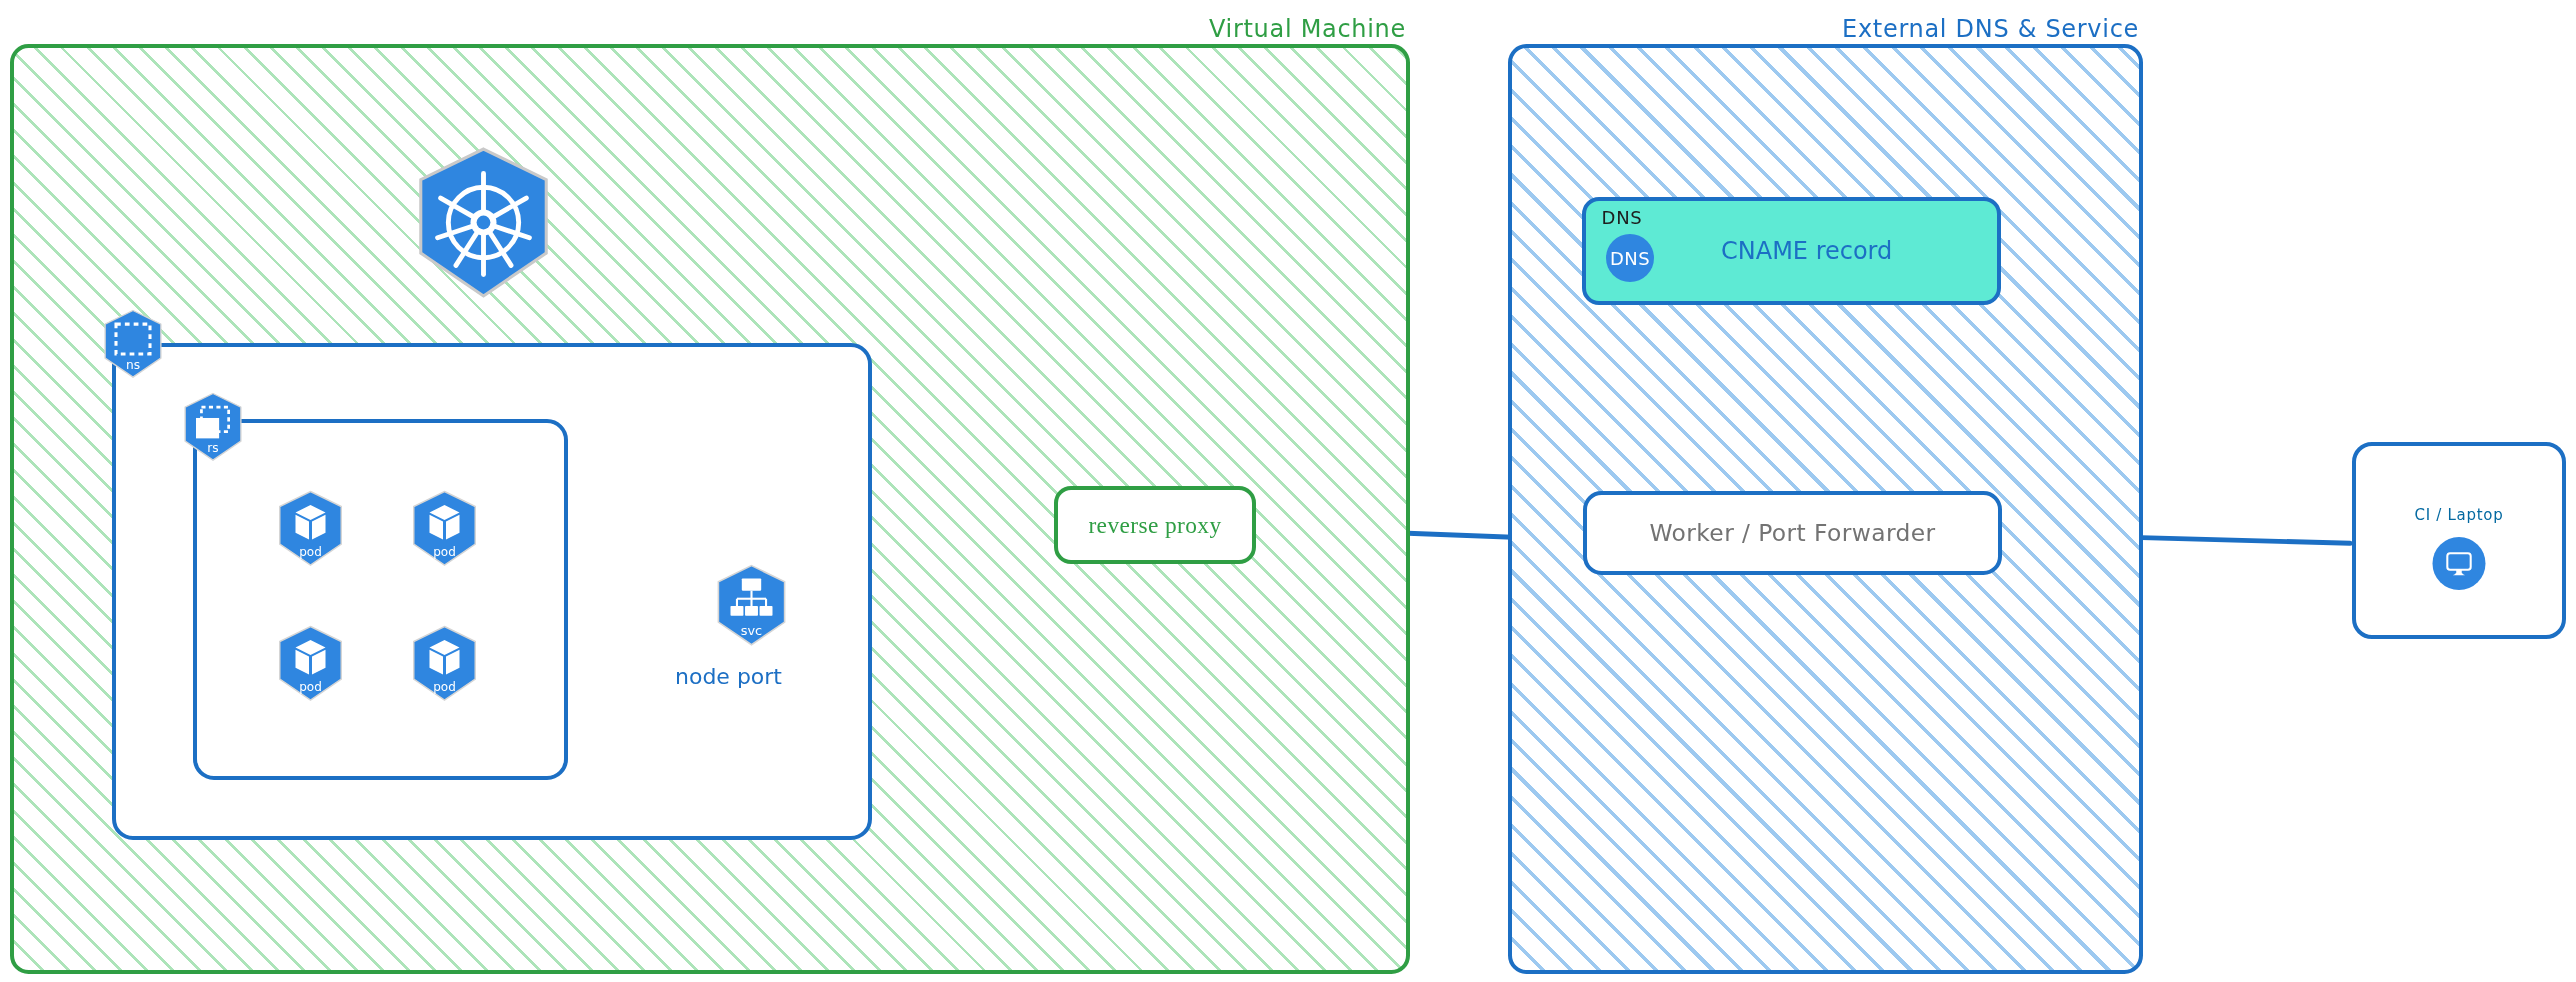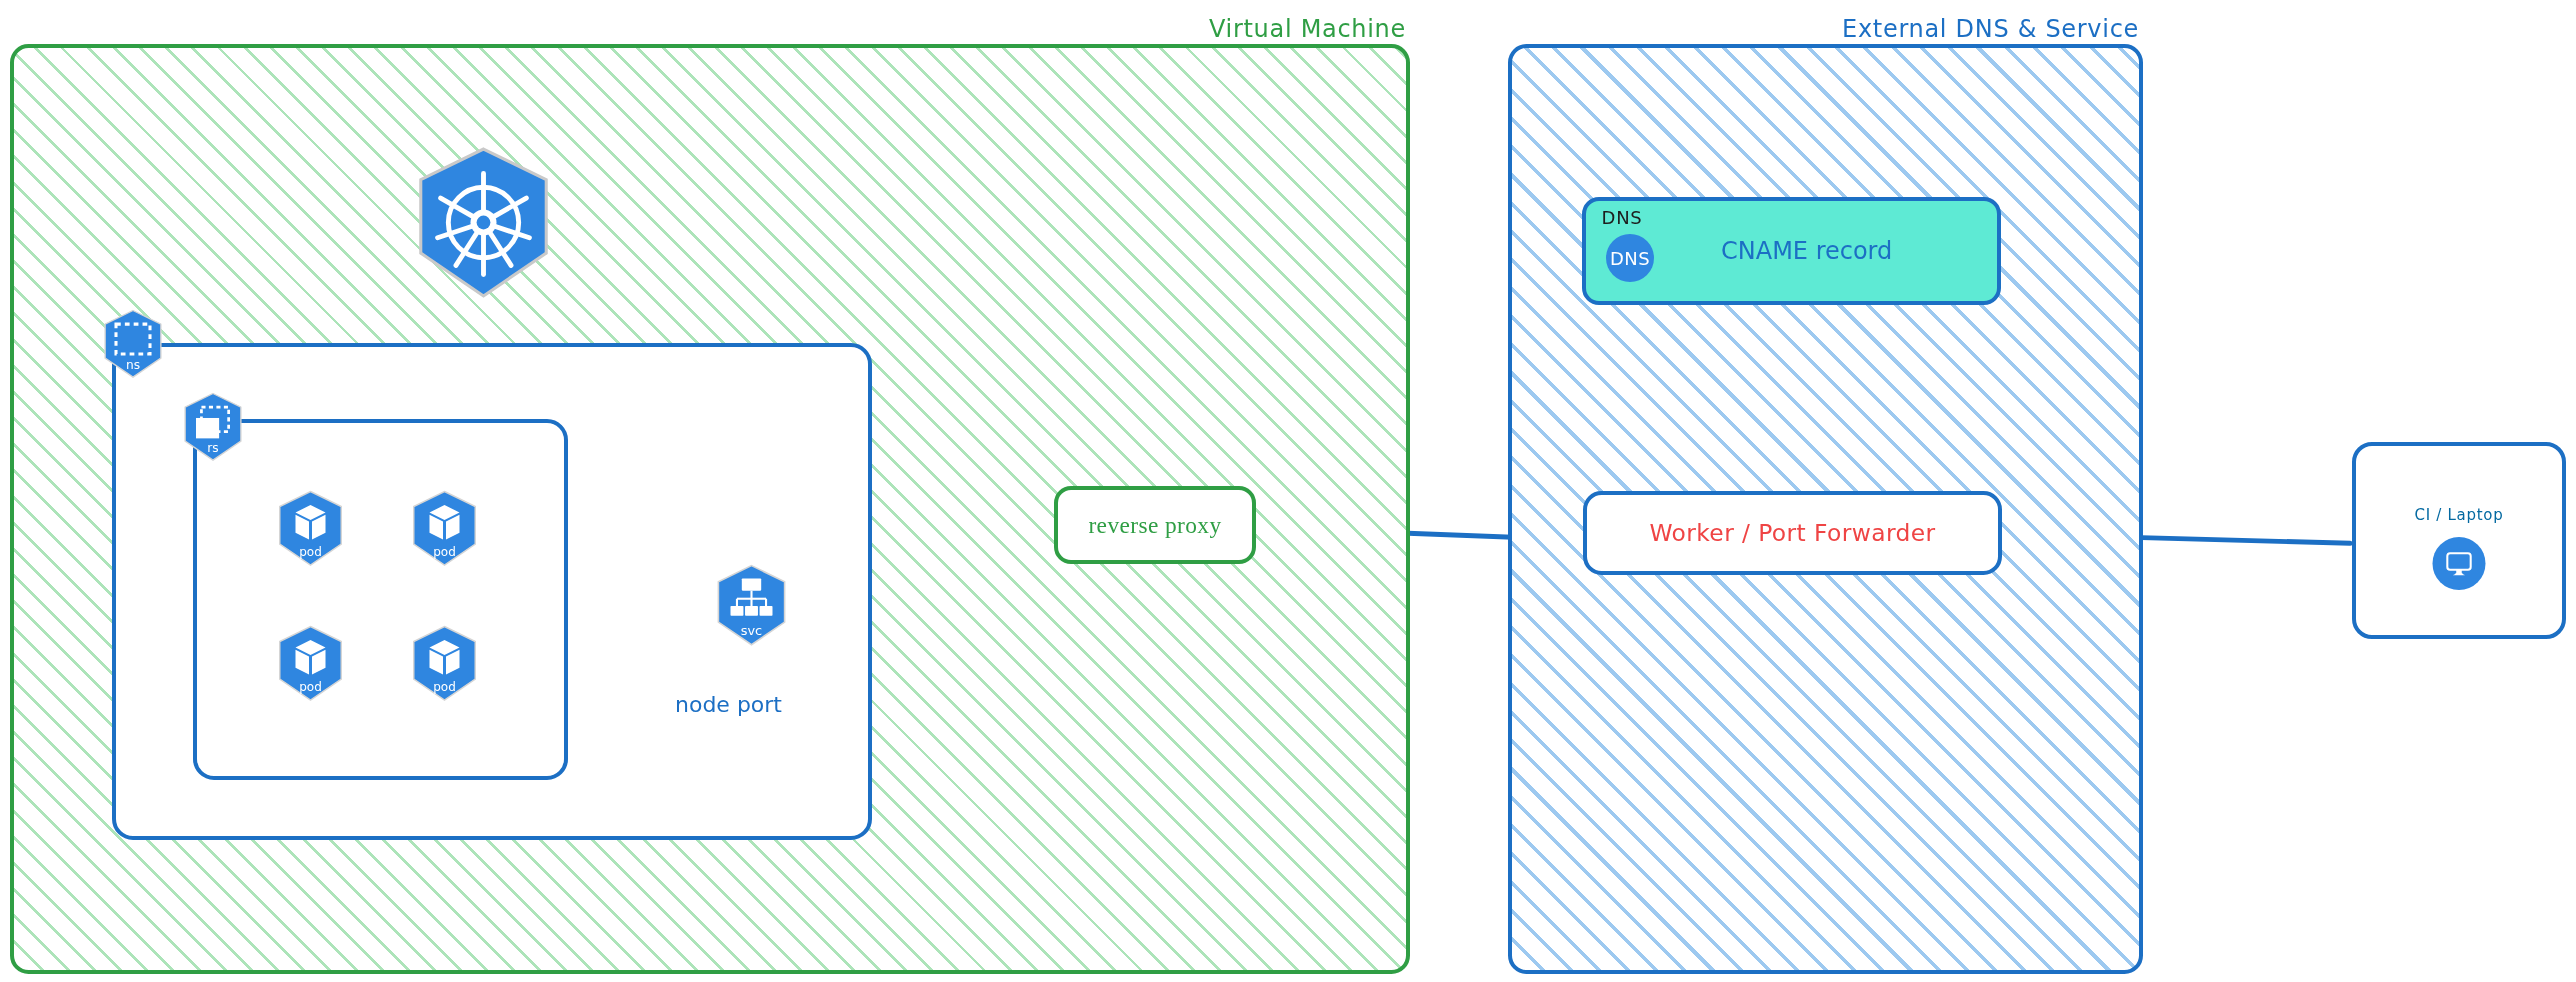--- a/index.html
+++ b/index.html
@@ -32,21 +32,21 @@
   }
   .zone-title.green{color:#2f9e44;}
   .zone-title.blue{color:#1c6fc4;}
 
   
   .box{position:absolute;box-sizing:border-box;background:#ffffff;
        border-radius:21px;display:flex;align-items:center;justify-content:center;}
   .box.k8s{border:4.3px solid #1c6fc4;}
   .box.kgreen{border:4.3px solid #2f9e44;}
 
-  .box-label{font-size:23.4px;color:#ef4444;white-space:nowrap;letter-spacing:0.4px;}
+  .box-label{font-size:23.4px;color:#737373;white-space:nowrap;letter-spacing:0.4px;}
   .box-label.green{color:#2f9e44;font-family:Liberation Serif, serif;}
 
   
   .hex{position:absolute;display:block;}
   .hex svg{display:block;overflow:visible;}
 
   .caption{position:absolute;font-size:22px;color:#1c6fc4;white-space:nowrap;}
 
   
   .dns-card{position:absolute;box-sizing:border-box;background:#5eead4;
@@ -195,21 +195,21 @@
       <g stroke="#ffffff" stroke-width="2.6" fill="none">
         <line x1="50" y1="33" x2="50" y2="43"></line>
         <line x1="32" y1="43" x2="68" y2="43"></line>
         <line x1="32" y1="43" x2="32" y2="52"></line>
         <line x1="50" y1="43" x2="50" y2="52"></line>
         <line x1="68" y1="43" x2="68" y2="52"></line>
       </g>
       <text x="50" y="88" font-size="16" fill="#ffffff" text-anchor="middle" font-family="DejaVu Sans, sans-serif">svc</text>
     </svg>
   </div>
-  <div class="caption" style="left:675px;top:692px;">node port</div>
+  <div class="caption" style="left:675px;top:664px;">node port</div>
 
   <div class="box kgreen" style="left:1054px;top:486px;width:202px;height:78px;border-radius:17px;">
     <span class="box-label green">reverse proxy</span>
   </div>
 
   <div class="zone blue" style="left:1508px;top:44px;width:635px;height:930px;padding-left:48px;">
     <div class="zone-title blue">External DNS &amp; Service</div>
   </div>
 
   <div class="dns-card" style="left:1582px;top:197px;width:419px;height:108px;">

